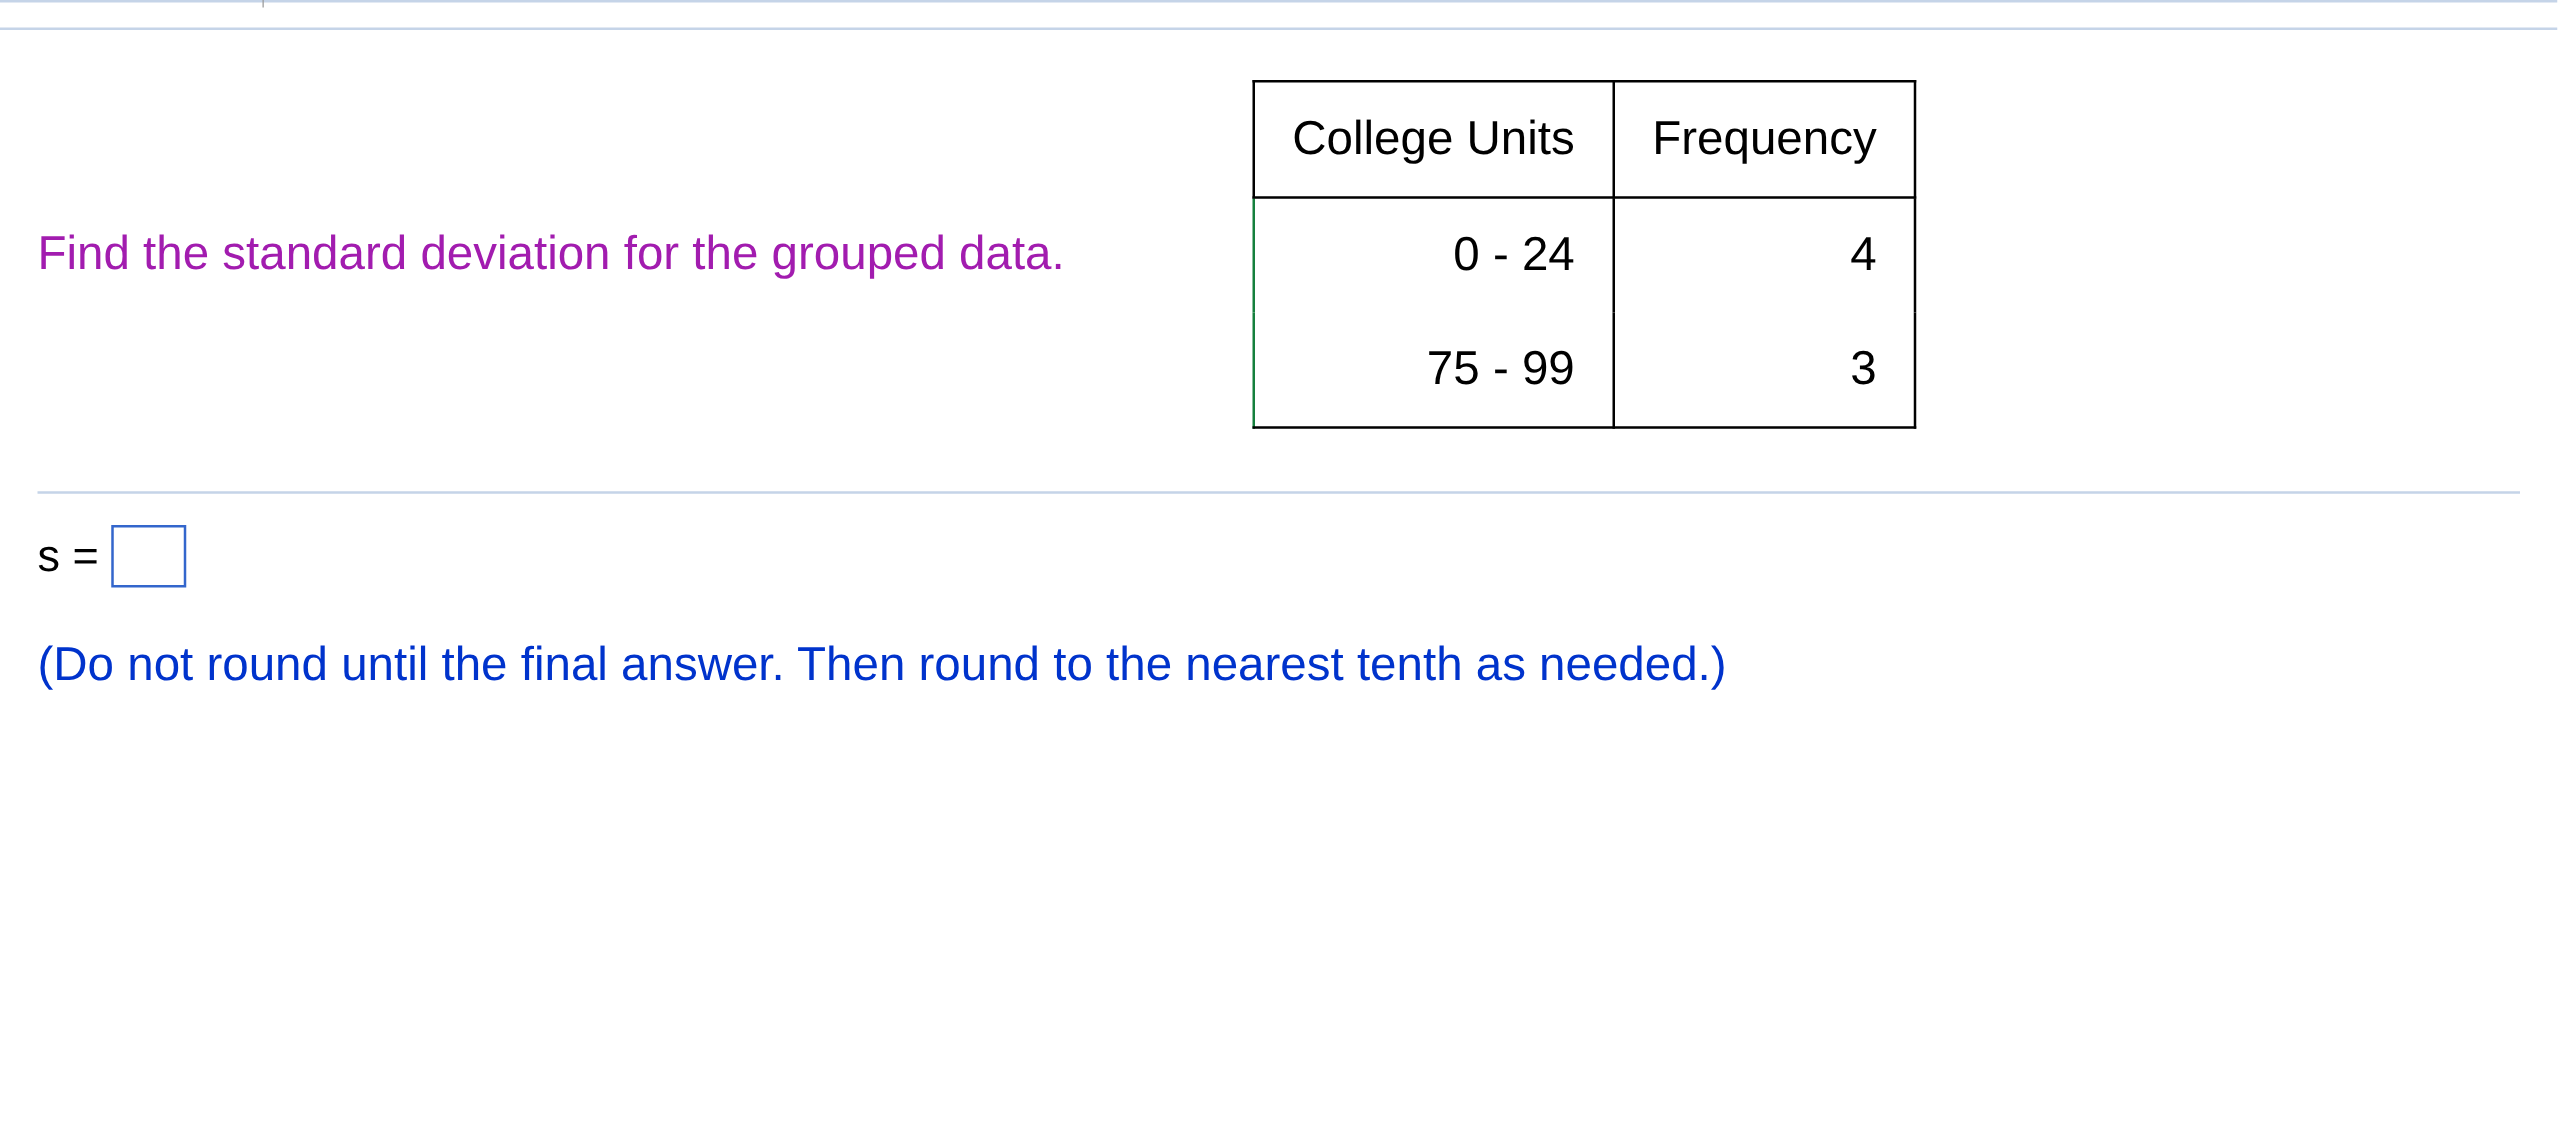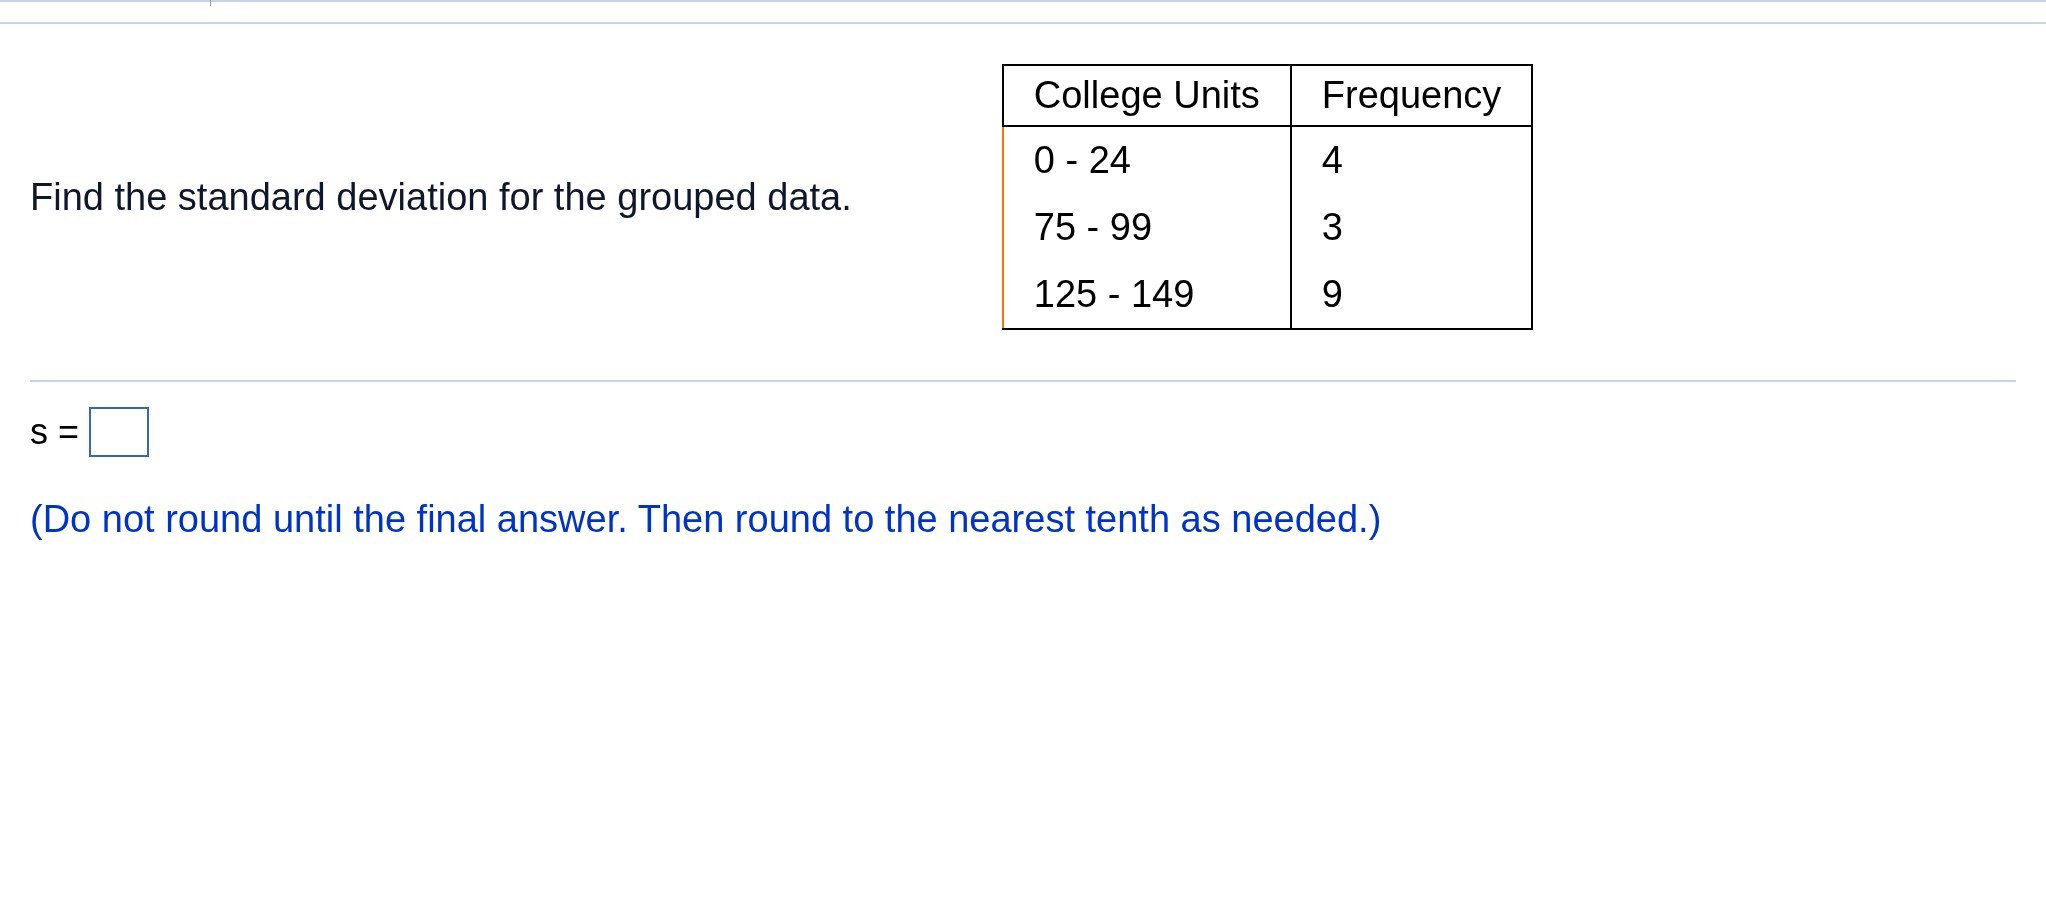--- a/index.html
+++ b/index.html
@@ -30,39 +30,39 @@
       height: 8px;
       background: #999;
     }
     .main-content {
       display: flex;
       align-items: center;
       padding: 40px 30px 50px 30px;
     }
     .question-text {
       font-size: 38px;
-      color: #0f172a;
+      color: #a21caf;
       flex-shrink: 0;
       margin-right: 150px;
     }
     .data-table {
       border-collapse: collapse;
       font-size: 38px;
     }
     .data-table th {
       border: 2px solid #000;
-      padding: 8px 30px;
+      padding: 24px 30px;
       font-weight: normal;
       text-align: center;
     }
     .data-table td {
-      border-left: 2px solid #f97316;
+      border-left: 2px solid #15803d;
       border-right: 2px solid #000;
-      padding: 12px 30px;
-      text-align: left;
+      padding: 24px 30px;
+      text-align: right;
     }
     .data-table tr:last-child td {
       border-bottom: 2px solid #000;
     }
     .divider-line {
       border-top: 2px solid #c5d4e8;
       margin: 0 30px;
     }
     .answer-section {
       padding: 25px 30px 0 30px;
@@ -108,24 +108,20 @@
     </thead>
     <tbody>
       <tr>
         <td>0 - 24</td>
         <td>4</td>
       </tr>
       <tr>
         <td>75 - 99</td>
         <td>3</td>
       </tr>
-      <tr>
-        <td>125 - 149</td>
-        <td>9</td>
-      </tr>
     </tbody>
   </table>
 </div>
 
 <div class="divider-line"></div>
 
 <div class="answer-section">
   <div class="answer-line">
     <span class="answer-label">s =</span>
     <input type="text" class="answer-input" value="" style="">

